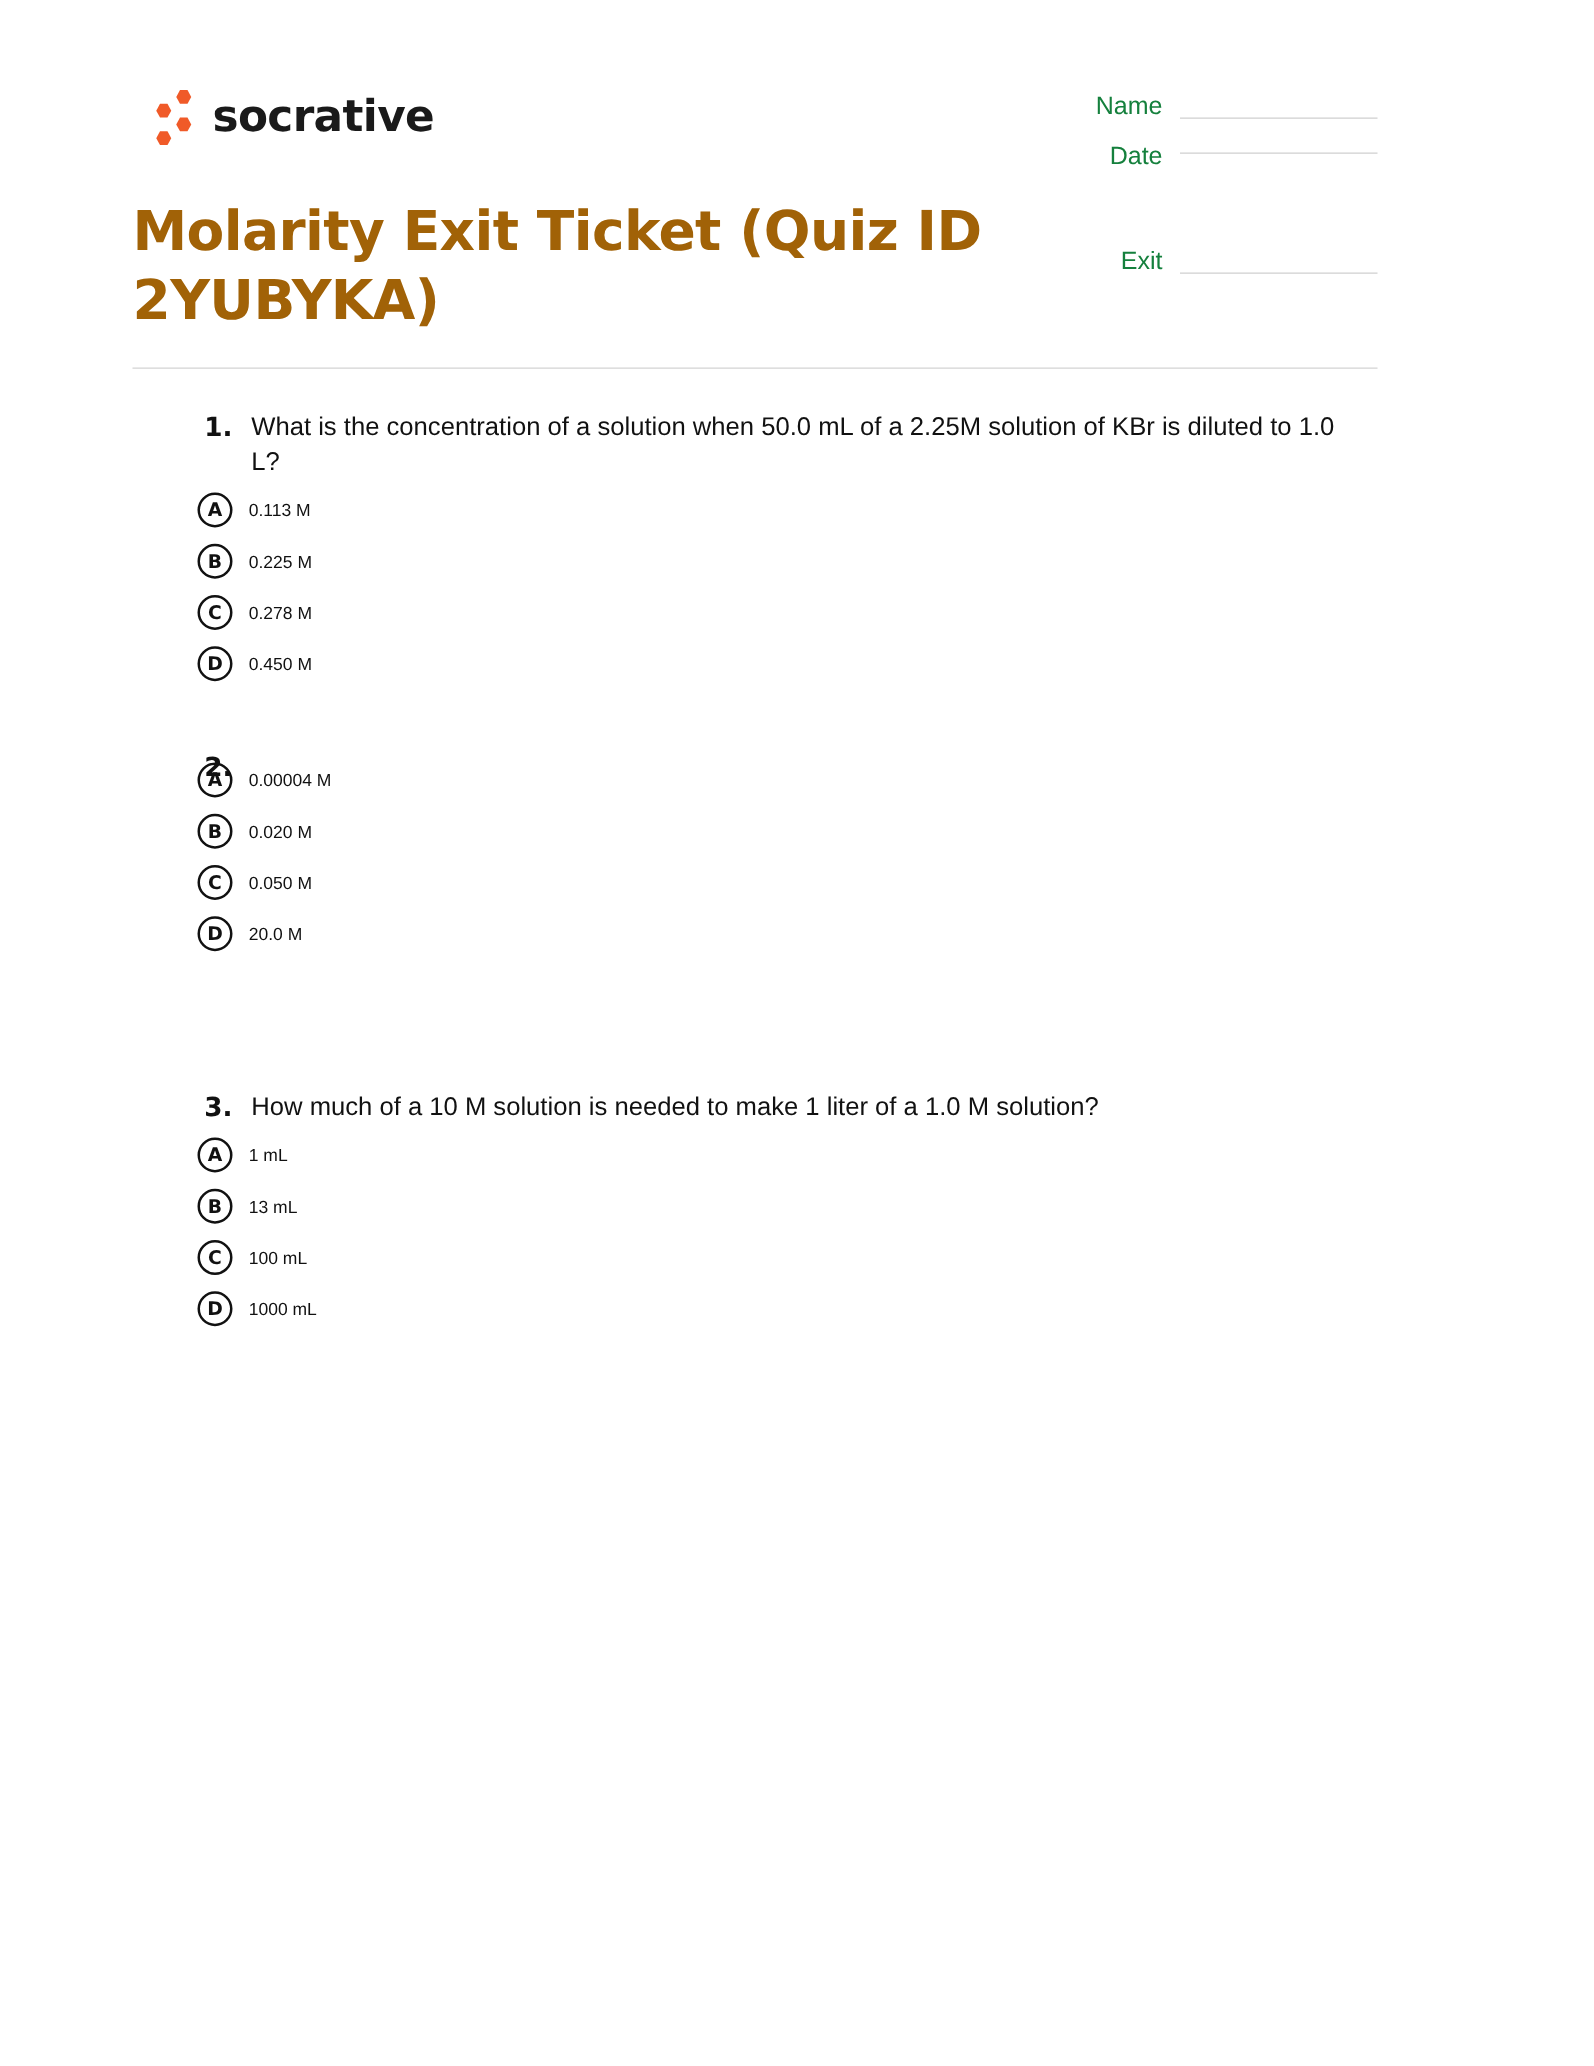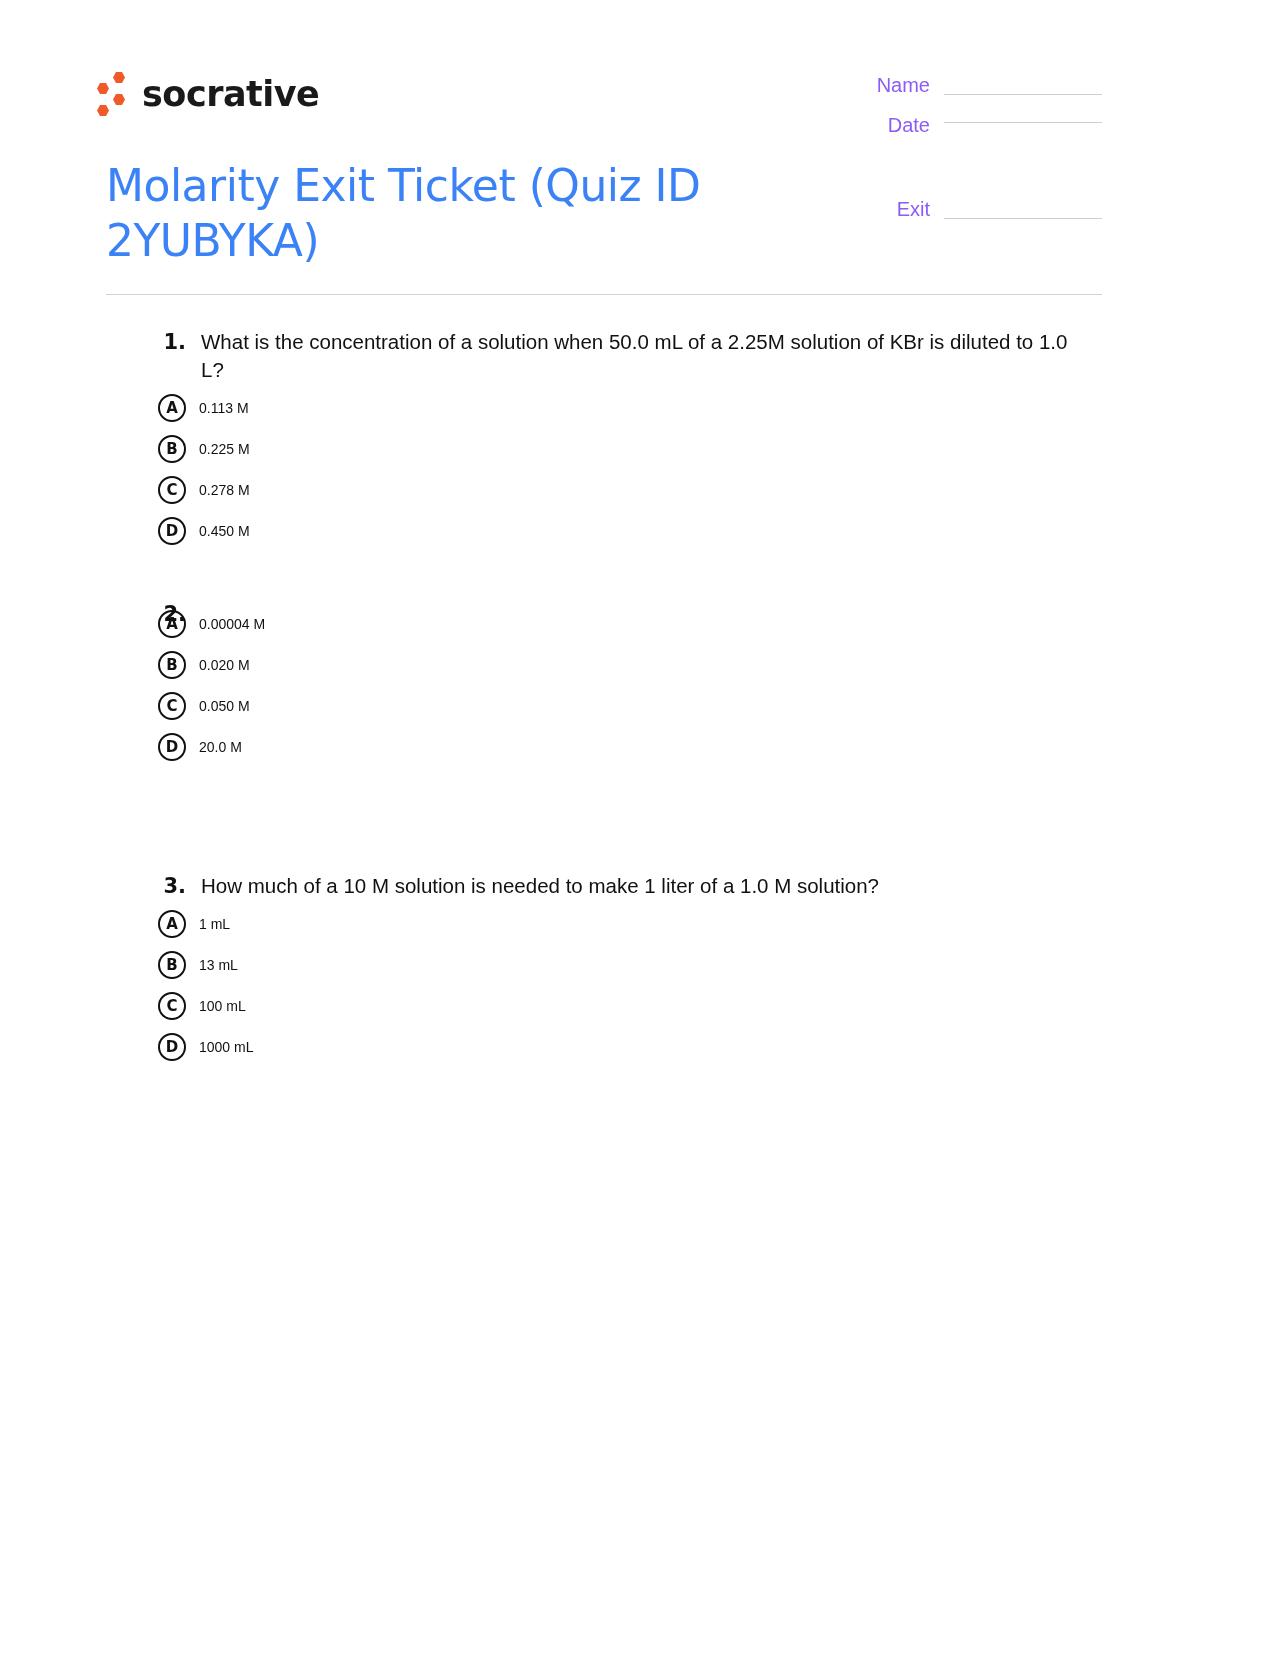--- a/index.html
+++ b/index.html
@@ -1,24 +1,24 @@
 <!DOCTYPE html>
 <html><head>
 <meta charset="utf-8">
 <style>
   html, body { margin: 0; padding: 0; background: #ffffff; }
   body { width: 1275px; height: 1653px; position: relative; font-family: "Liberation Sans", sans-serif; color: #111; }
-  .logo { position: absolute; left: 94px; top: 70px; display: flex; align-items: center; }
+  .logo { position: absolute; left: 122px; top: 70px; display: flex; align-items: center; }
   .logo svg { width: 38px; height: 48px; }
   .logo-text { font-family: "DejaVu Sans", sans-serif; font-weight: bold; font-size: 35px; letter-spacing: -0.5px; margin-left: 10px; color: #1a1a1a; }
   .fields { position: absolute; left: 860px; top: 74px; width: 242px; }
   .field { position: absolute; left: 0; width: 242px; height: 28px; }
-  .field-label { position: absolute; right: 172px; font-size: 20px; color: #8b5cf6; white-space: nowrap; }
+  .field-label { position: absolute; right: 172px; font-size: 20px; color: #15803d; white-space: nowrap; }
   .field-line { position: absolute; left: 84px; width: 158px; border-bottom: 1.5px solid #cfcfcf; }
-  .title { position: absolute; left: 106px; top: 158px; width: 700px; font-family: "DejaVu Sans", sans-serif; font-weight: normal; font-size: 44px; line-height: 55px; color: #3b82f6; letter-spacing: -0.5px; }
+  .title { position: absolute; left: 106px; top: 158px; width: 700px; font-family: "DejaVu Sans", sans-serif; font-weight: bold; font-size: 44px; line-height: 55px; color: #a16207; letter-spacing: -0.5px; }
   .divider { position: absolute; left: 106px; top: 294px; width: 996px; border-top: 1.5px solid #d3d3d3; }
   .question { position: absolute; left: 158px; width: 920px; }
   .q-head { position: relative; padding-left: 43px; font-size: 20.5px; line-height: 28px; }
   .q-num { position: absolute; left: 0; width: 28px; text-align: right; font-family: "DejaVu Sans", sans-serif; font-weight: bold; font-size: 21px; }
   .option { display: flex; align-items: center; height: 41px; }
   .bubble { width: 28px; height: 28px; border: 2px solid #111; border-radius: 50%; box-sizing: border-box; display: flex; align-items: center; justify-content: center; font-family: "DejaVu Sans", sans-serif; font-weight: bold; font-size: 15px; }
   .opt-text { margin-left: 13px; font-size: 14px; }
 </style>
 </head>
 <body>

